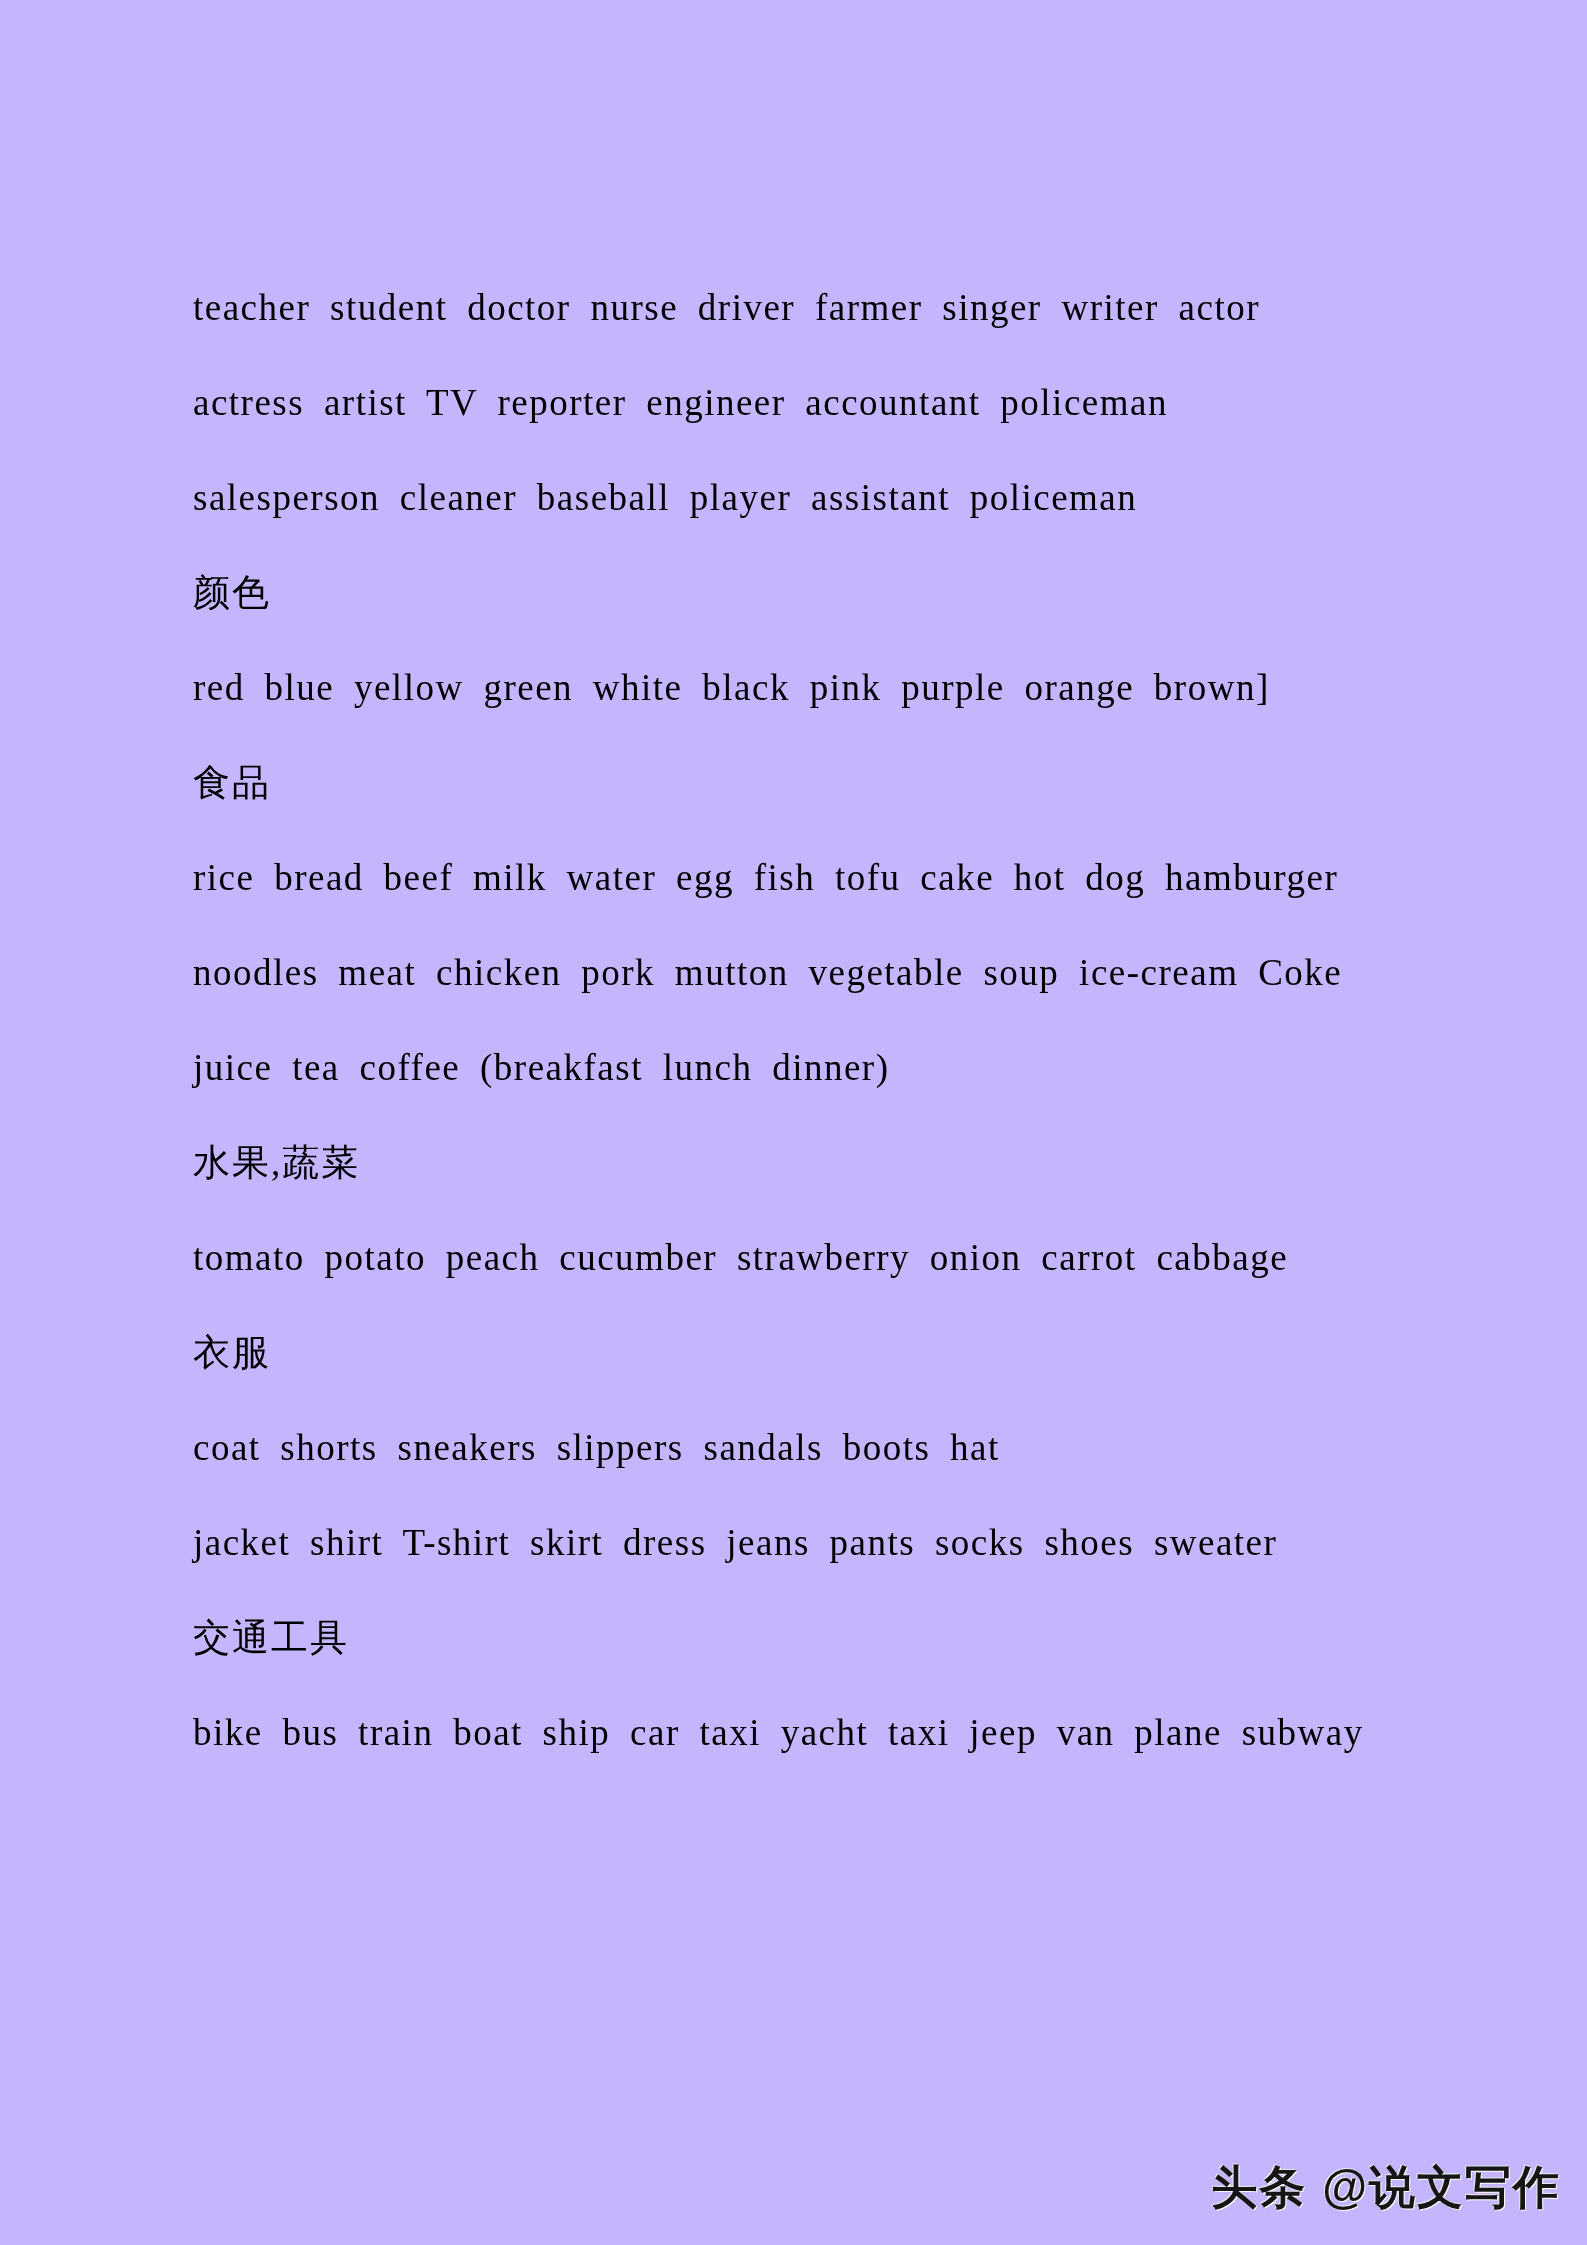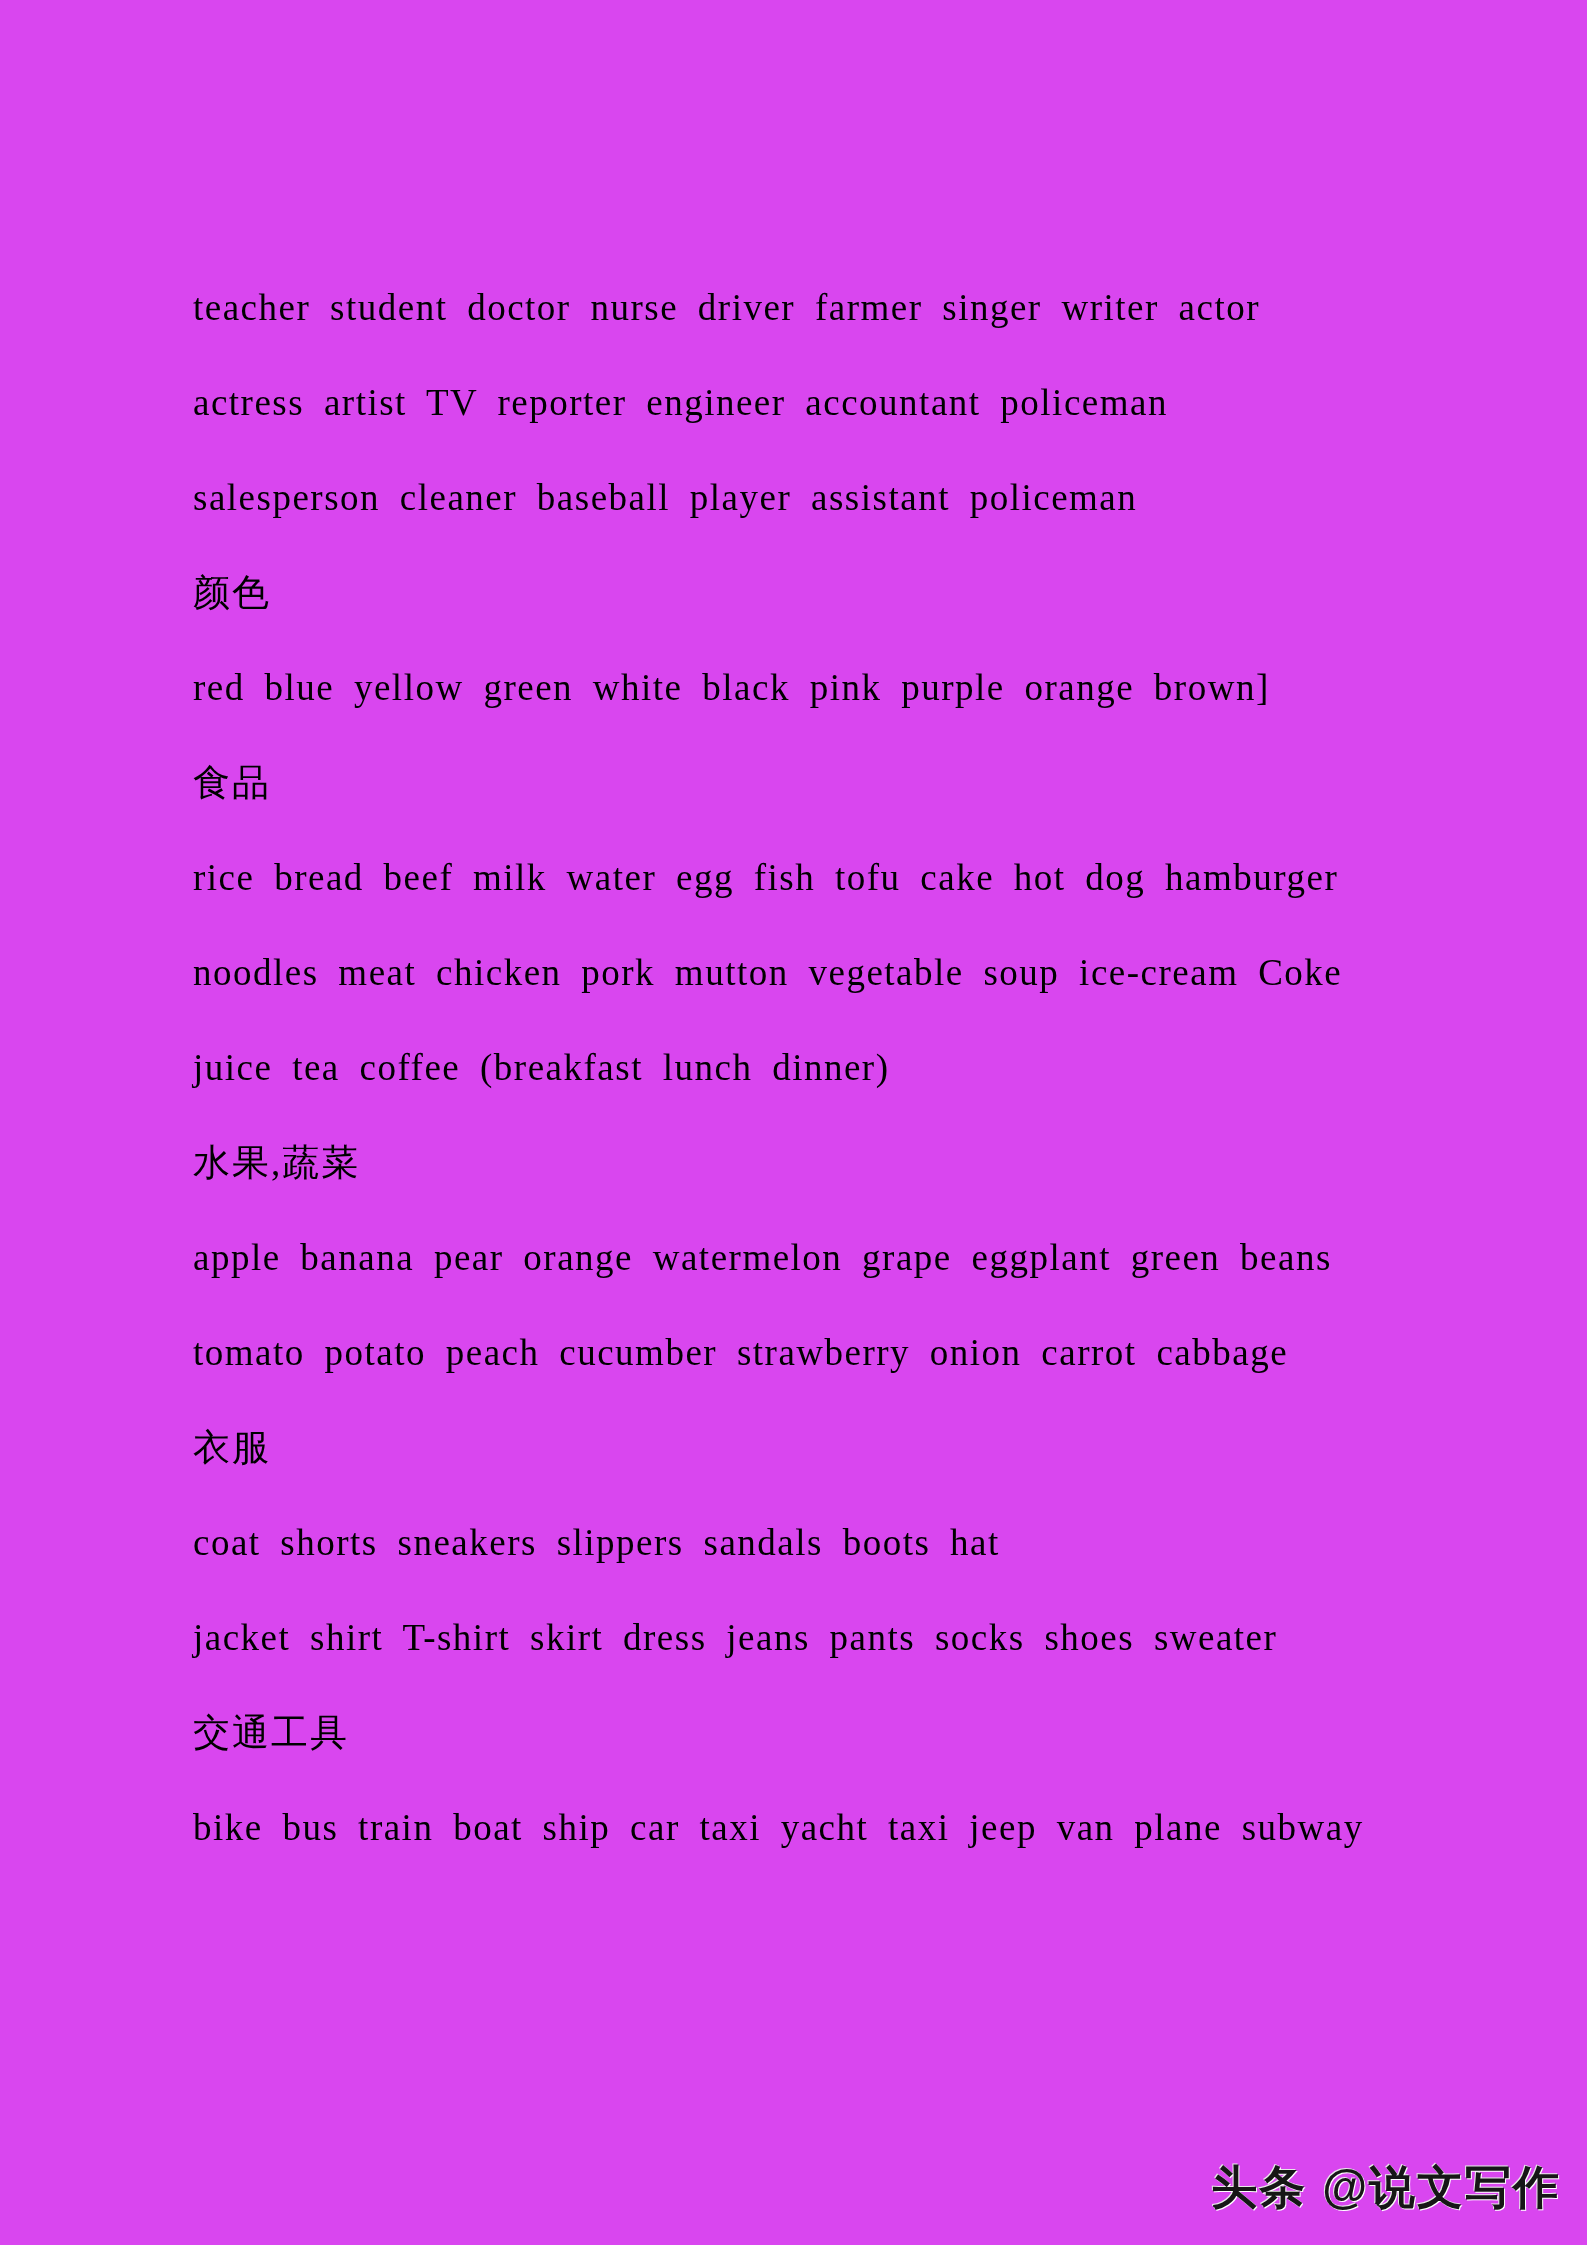--- a/index.html
+++ b/index.html
@@ -4,21 +4,21 @@
 <style>
   html, body {
     margin: 0;
     padding: 0;
     background: #ffffff;
   }
   .page {
     position: relative;
     width: 1587px;
     height: 2245px;
-    background: #d946ef;
+    background: #c4b5fd;
     overflow: hidden;
   }
   .content {
     position: absolute;
     left: 193px;
     top: 260px;
     right: 60px;
   }
   .line {
     height: 95px;
@@ -55,21 +55,20 @@
       <div class="line en">teacher student doctor nurse driver farmer singer writer actor</div>
       <div class="line en">actress artist TV reporter engineer accountant policeman</div>
       <div class="line en">salesperson cleaner baseball player assistant policeman</div>
       <div class="line zh">颜色</div>
       <div class="line en">red blue yellow green white black pink purple orange brown]</div>
       <div class="line zh">食品</div>
       <div class="line en">rice bread beef milk water egg fish tofu cake hot dog hamburger</div>
       <div class="line en">noodles meat chicken pork mutton vegetable soup ice-cream Coke</div>
       <div class="line en">juice tea coffee (breakfast lunch dinner)</div>
       <div class="line zh">水果,蔬菜</div>
-      <div class="line en">apple banana pear orange watermelon grape eggplant green beans</div>
       <div class="line en">tomato potato peach cucumber strawberry onion carrot cabbage</div>
       <div class="line zh">衣服</div>
       <div class="line en">coat shorts sneakers slippers sandals boots hat</div>
       <div class="line en">jacket shirt T-shirt skirt dress jeans pants socks shoes sweater</div>
       <div class="line zh">交通工具</div>
       <div class="line en">bike bus train boat ship car taxi yacht taxi jeep van plane subway</div>
     </div>
   <div class="watermark">
     <span>头条 @说文写作</span>
   </div>

